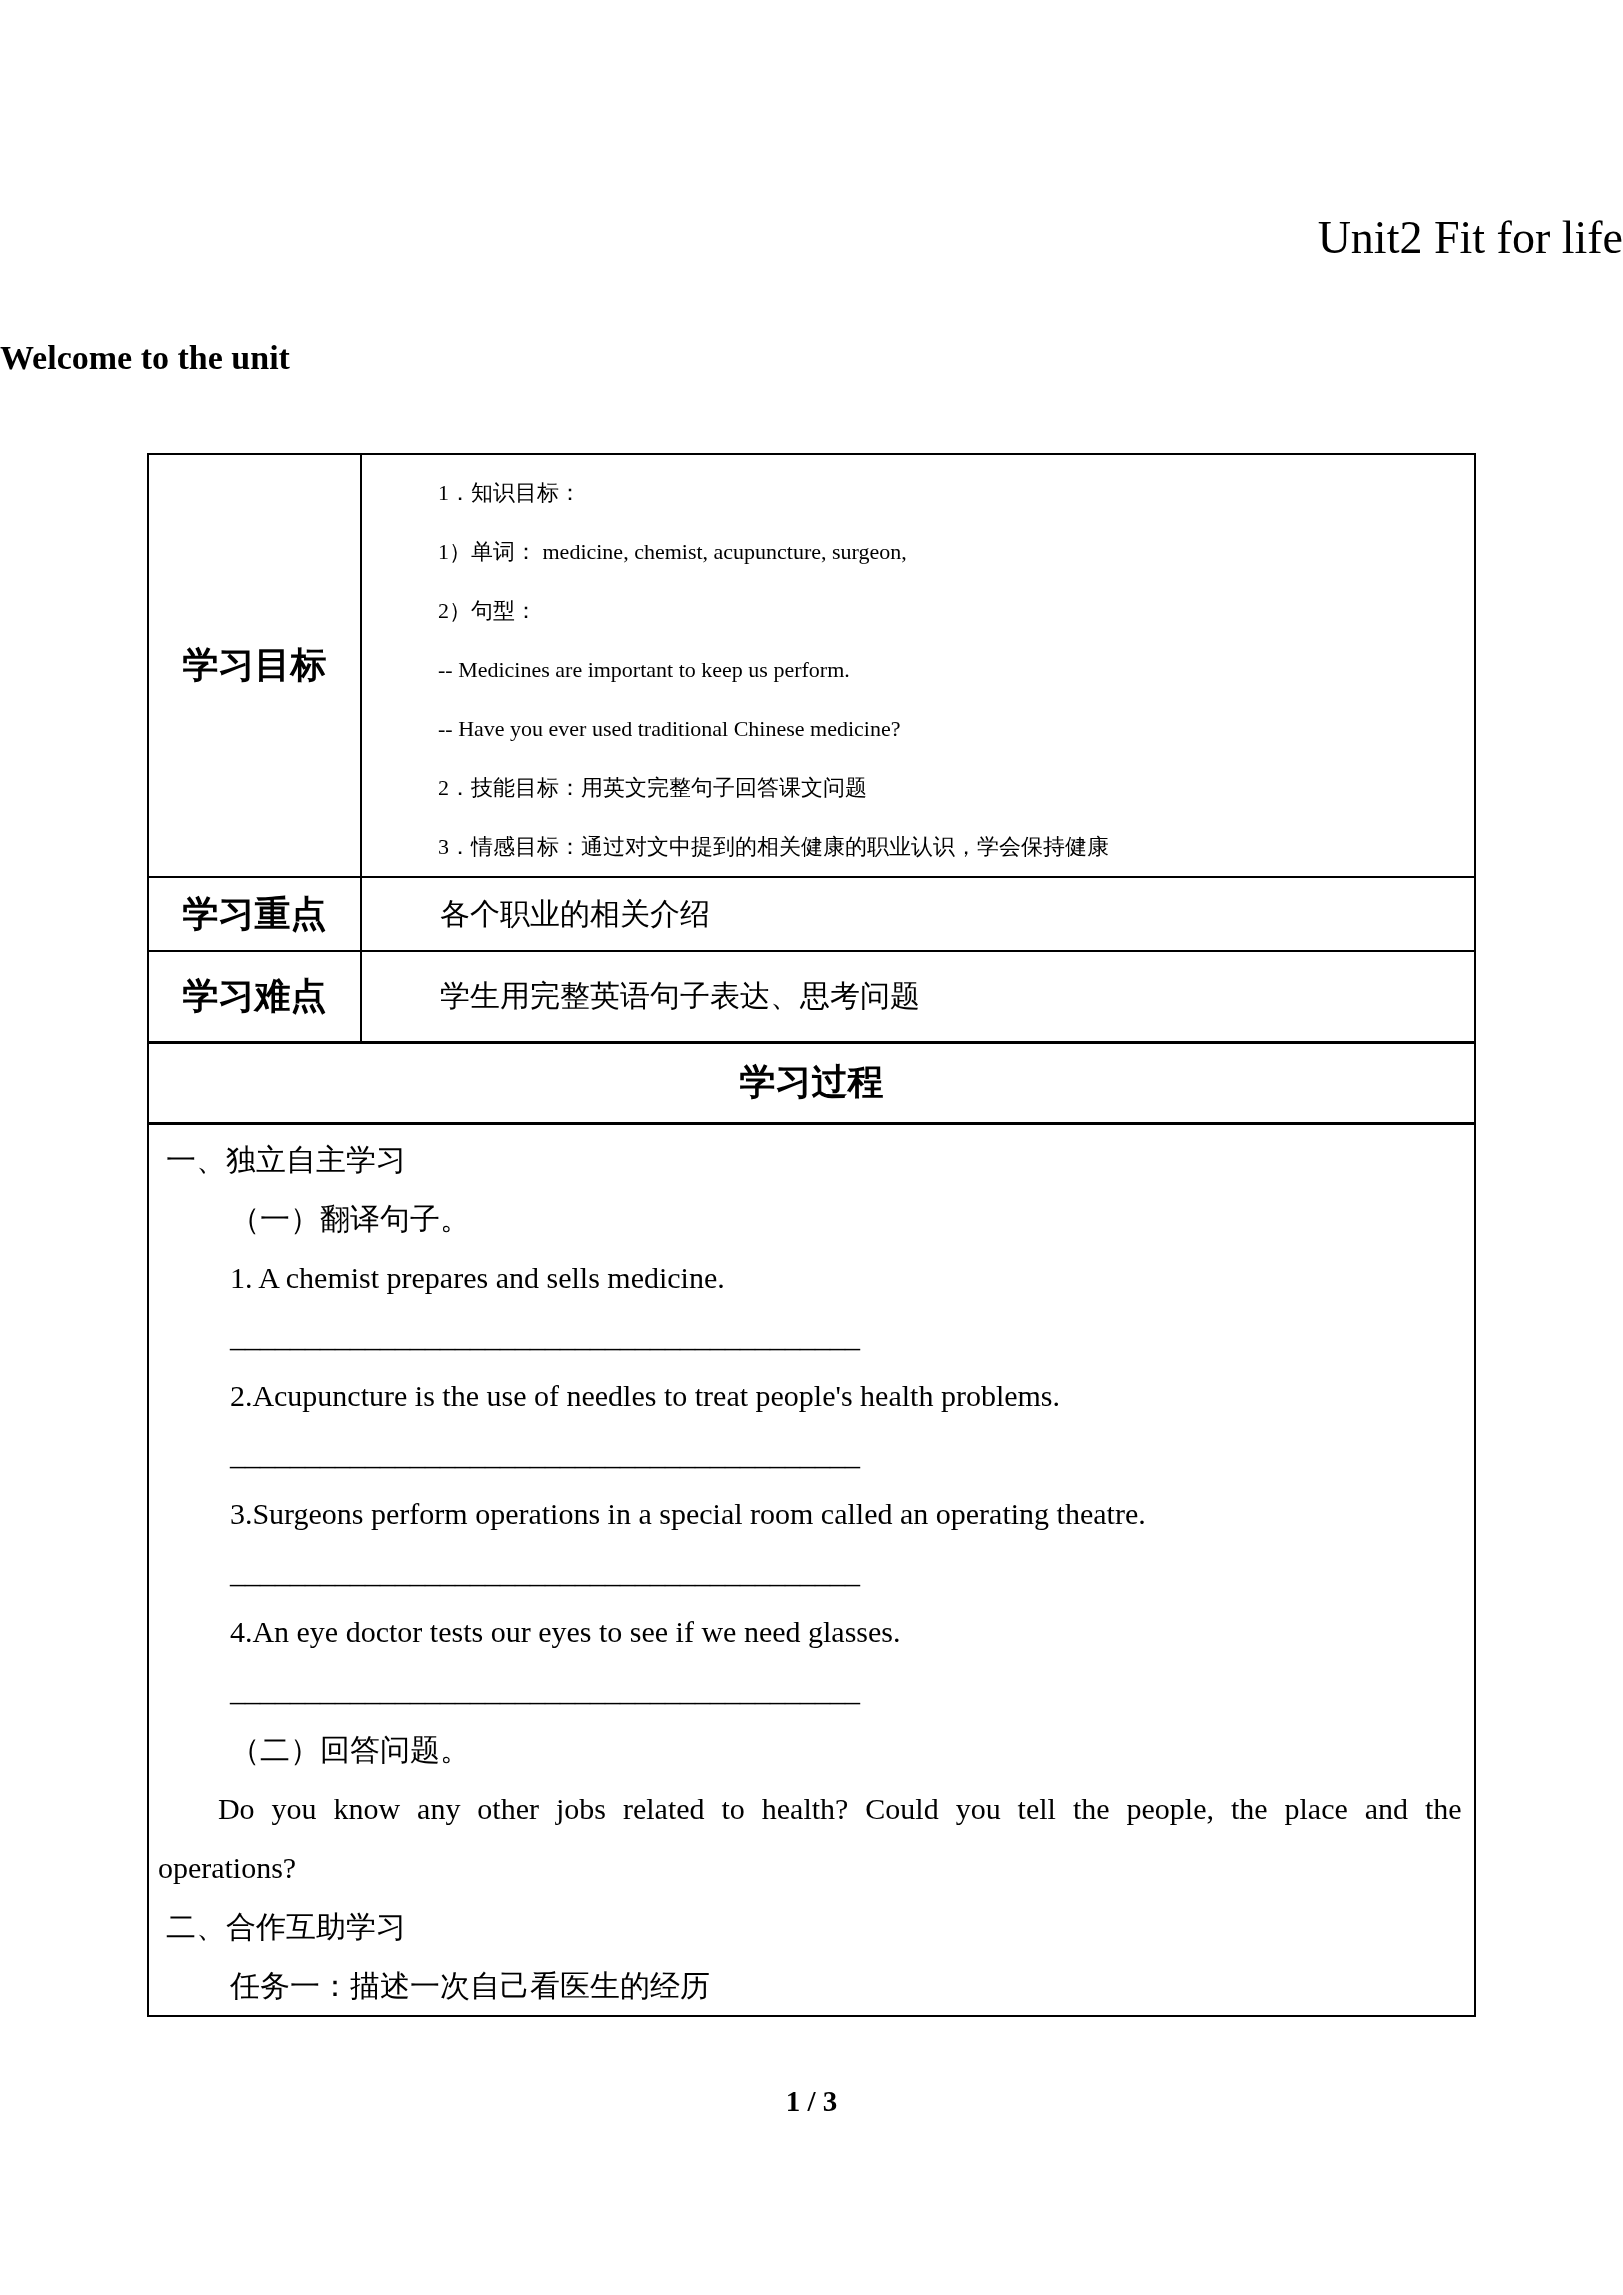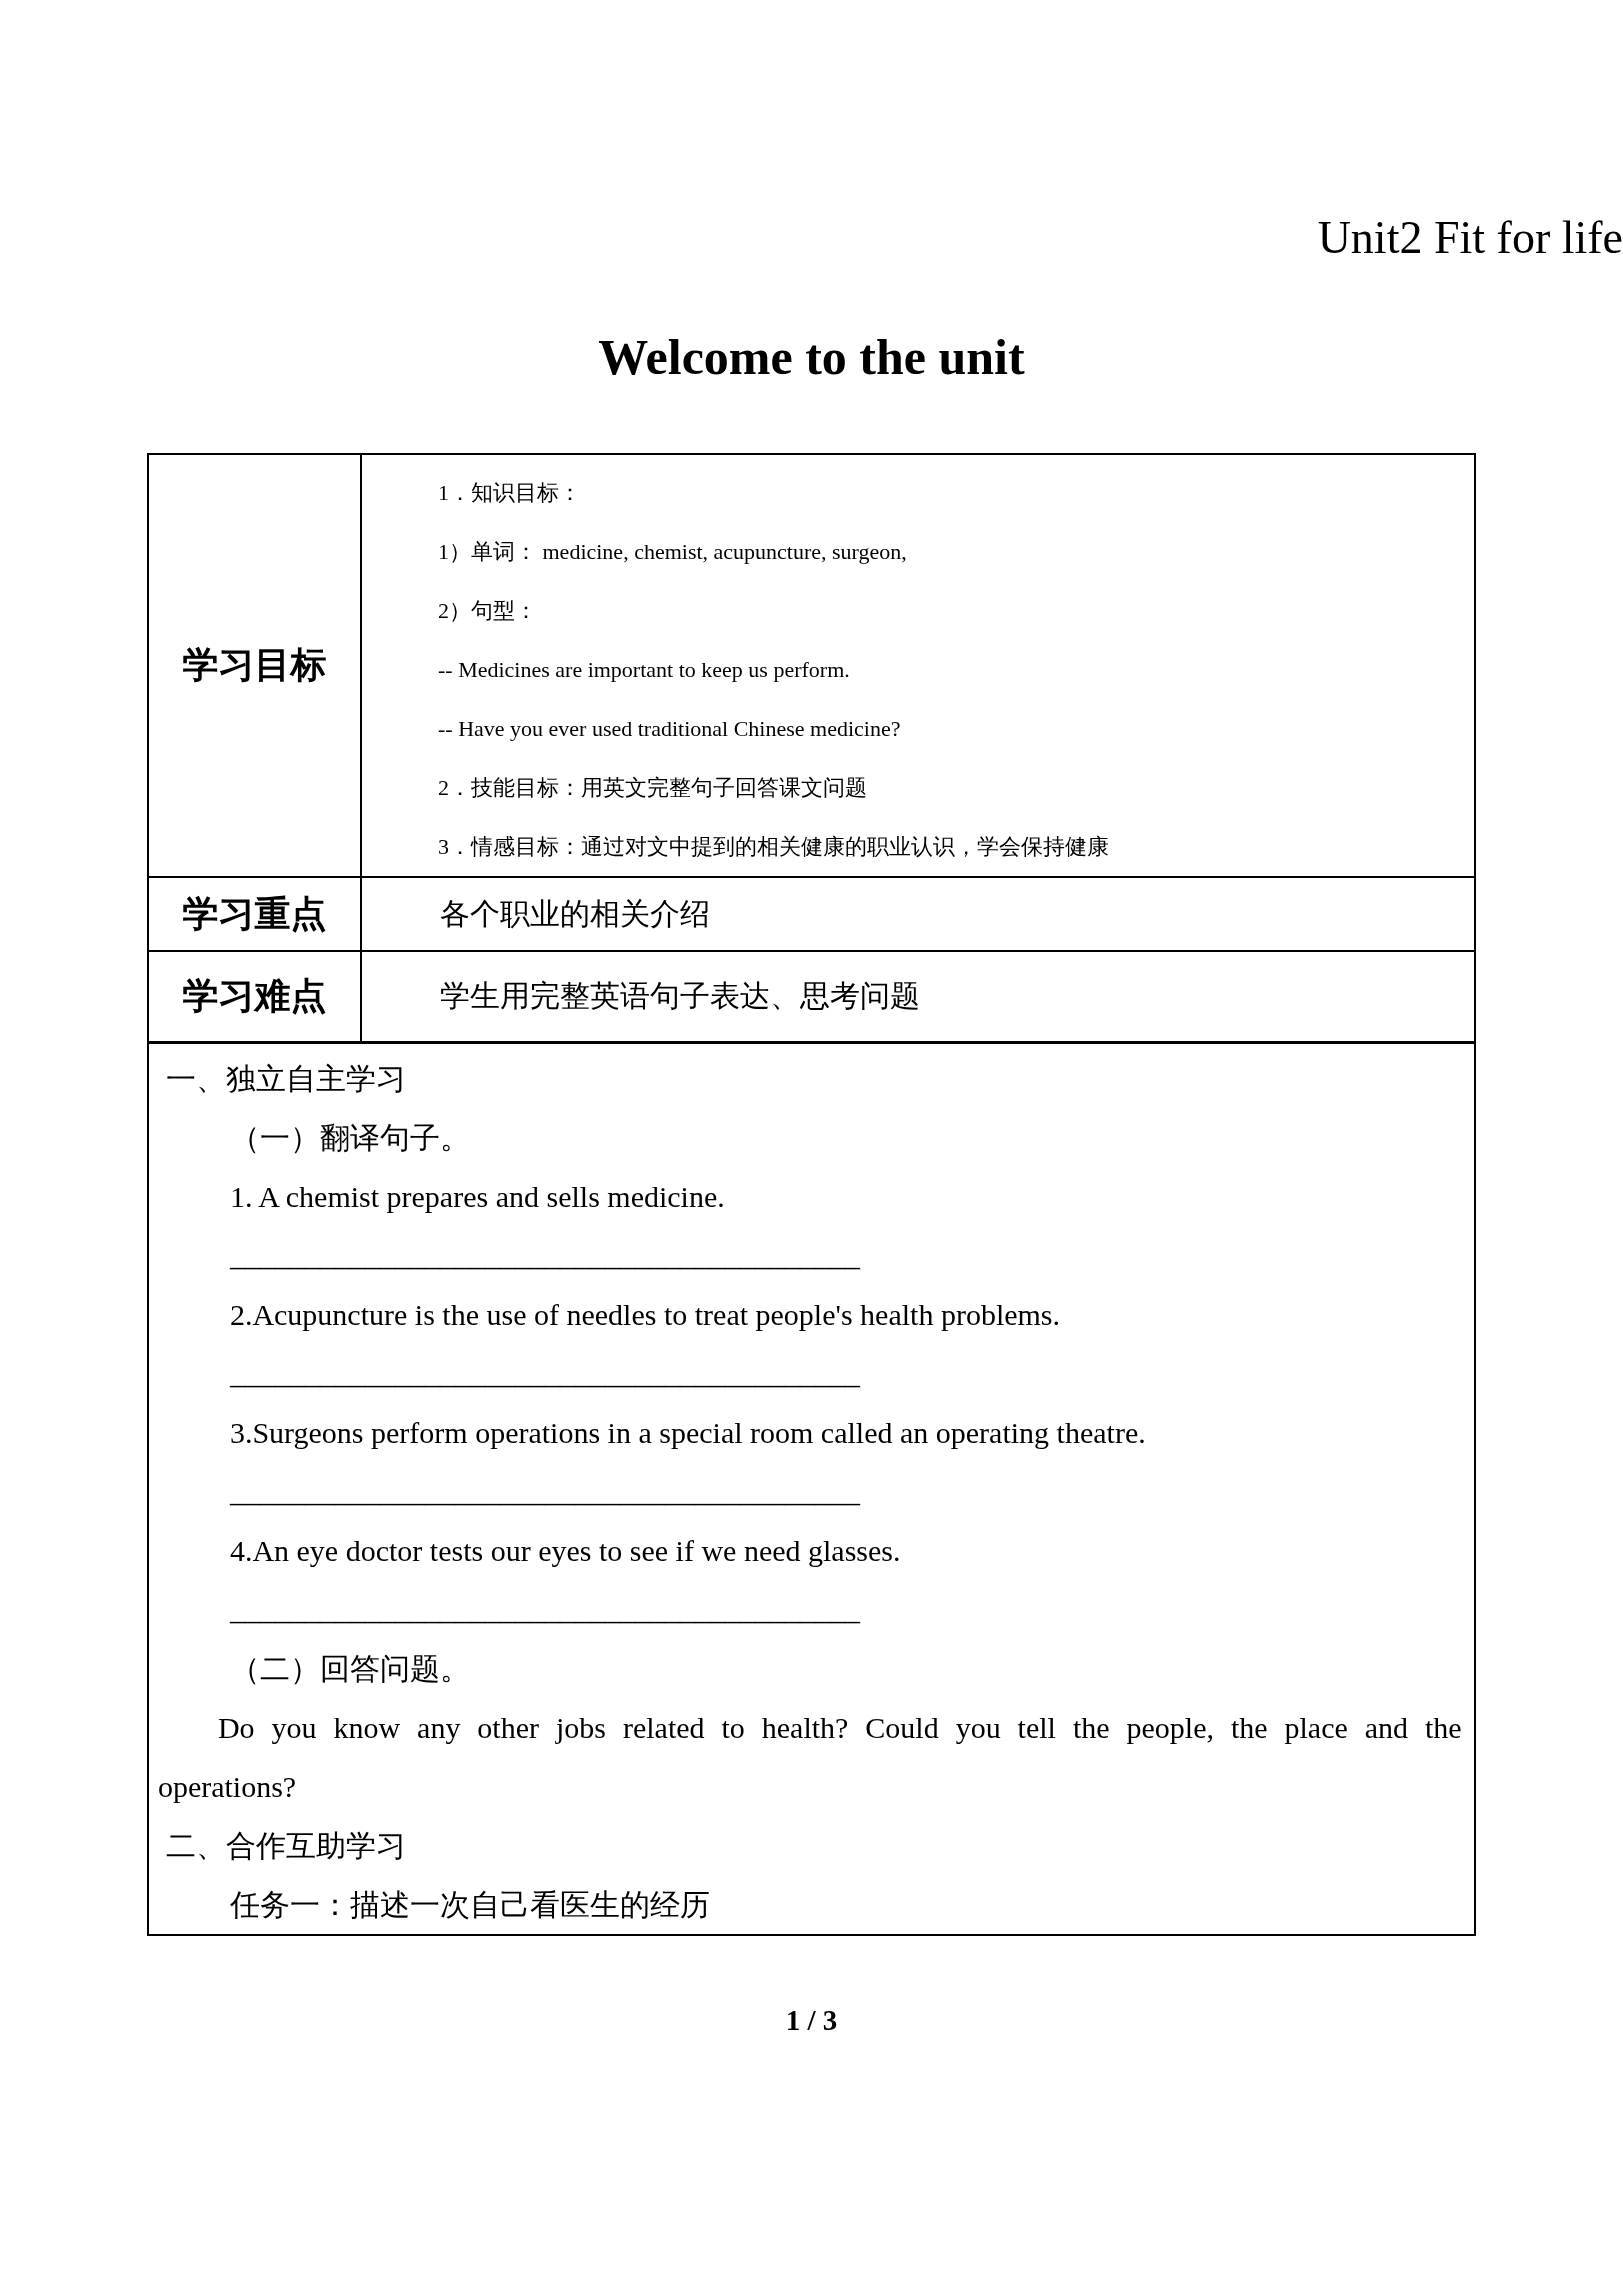--- a/index.html
+++ b/index.html
@@ -16,22 +16,21 @@
   }
   .doc-title {
     padding-top: 210px;
     text-align: right;
     font-size: 46px;
     font-weight: normal;
     line-height: 55px;
   }
   .doc-subtitle {
     margin-top: 65px;
-    text-align: center;
-    font-size: 50px;
+    font-size: 34px;
     font-weight: bold;
     line-height: 55px;
   }
   table.sheet {
     margin: 68px 0 0 147px;
     width: 1329px;
     table-layout: fixed;
     border-collapse: collapse;
     border: 2.7px solid #000;
   }
@@ -116,20 +115,23 @@
       </td>
     </tr>
     <tr class="row-focus">
       <td class="label-cell">学习重点</td>
       <td class="plain-cell">各个职业的相关介绍</td>
     </tr>
     <tr class="row-difficulty">
       <td class="label-cell">学习难点</td>
       <td class="plain-cell">学生用完整英语句子表达、思考问题</td>
     </tr>
+    <tr class="row-process-header">
+      <td colspan="2" class="process-header-cell">学习过程</td>
+    </tr>
     <tr class="row-body">
       <td colspan="2" class="body-cell">
         <div class="b-line ind0">一、独立自主学习</div>
         <div class="b-line ind1">（一）翻译句子。</div>
         <div class="b-line ind1">1. A chemist prepares and sells medicine.</div>
         <div class="b-line ind1 blank">__________________________________________</div>
         <div class="b-line ind1">2.Acupuncture is the use of needles to treat people's health problems.</div>
         <div class="b-line ind1 blank">__________________________________________</div>
         <div class="b-line ind1">3.Surgeons perform operations in a special room called an operating theatre.</div>
         <div class="b-line ind1 blank">__________________________________________</div>

